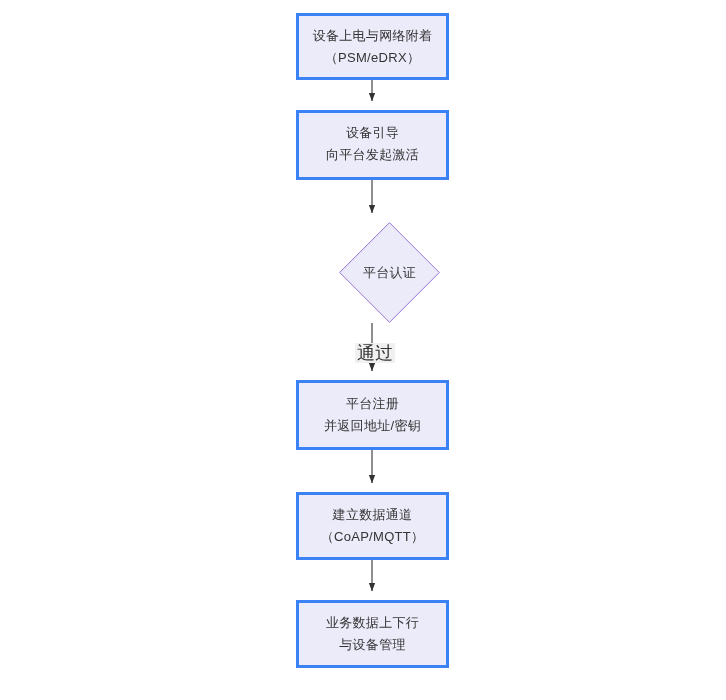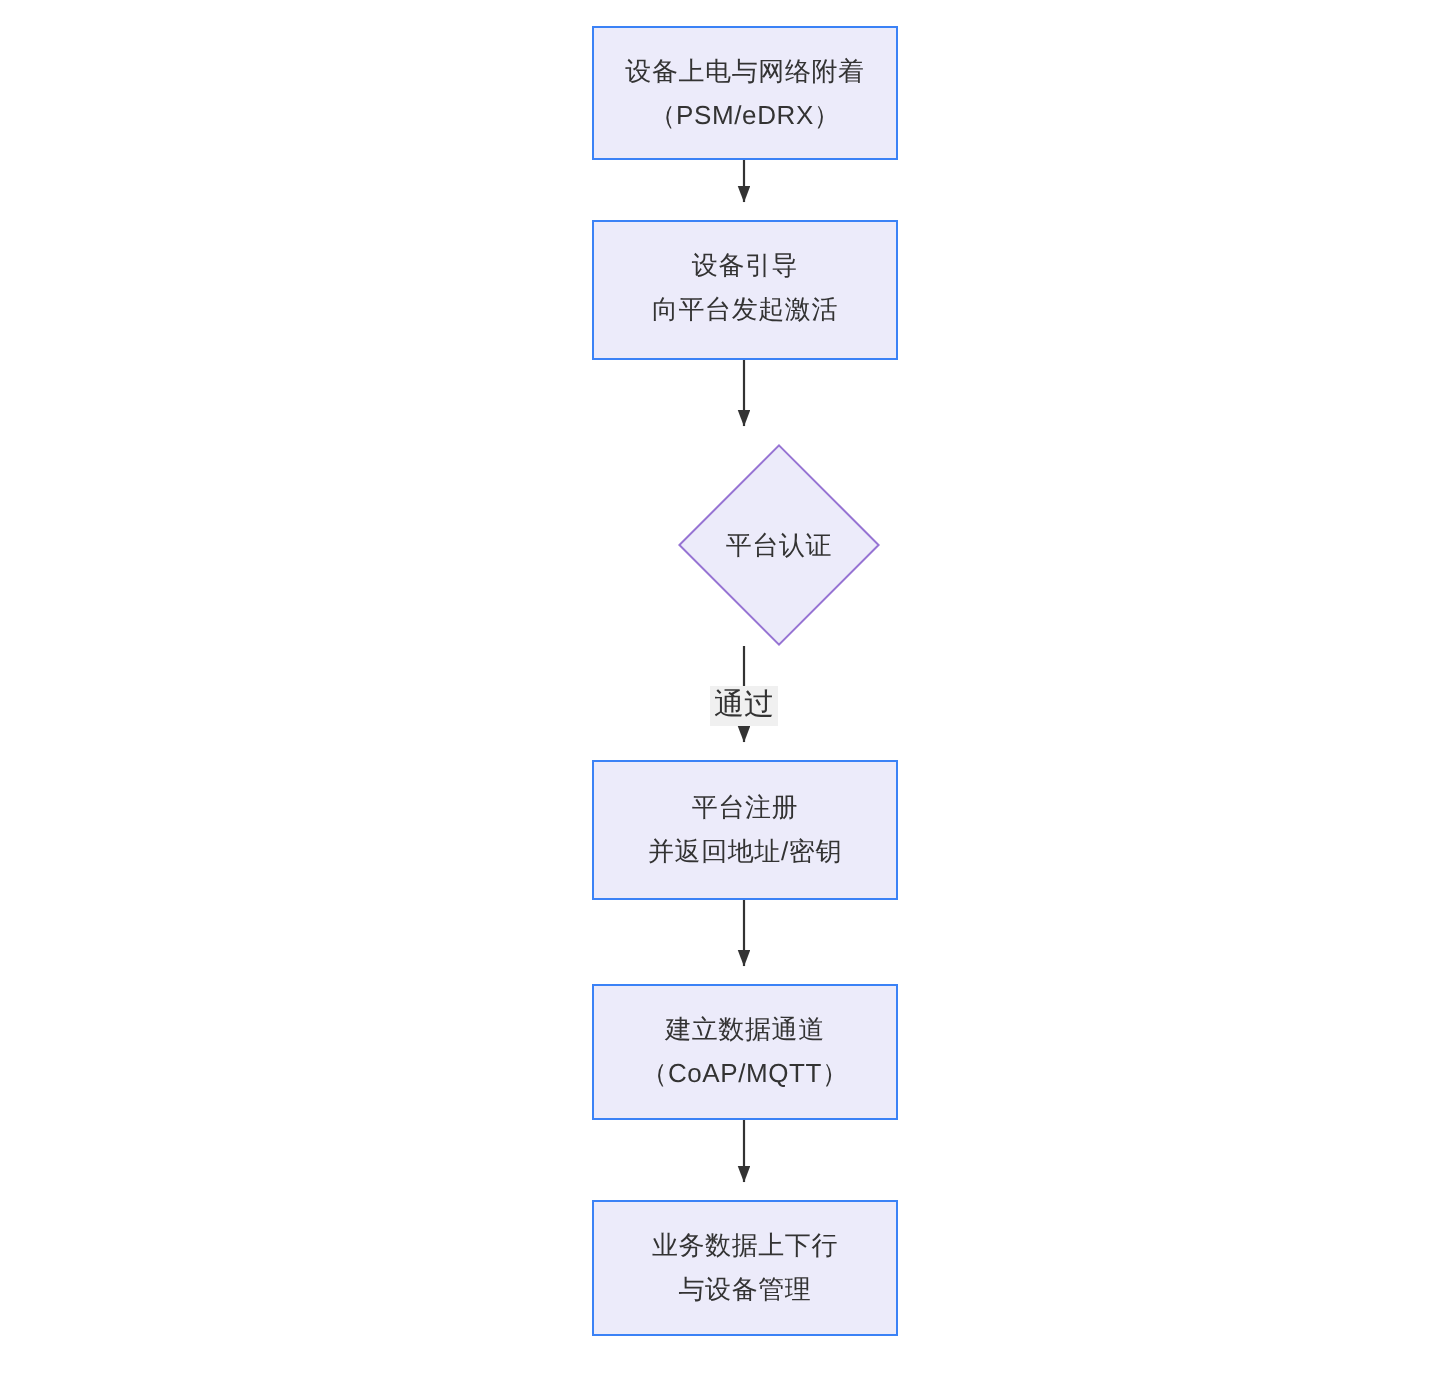--- a/index.html
+++ b/index.html
@@ -29,21 +29,21 @@
   .node {
     position: absolute;
     box-sizing: border-box;
     display: flex;
     align-items: center;
     justify-content: center;
     text-align: center;
   }
   .node-process {
     background: #ecebfa;
-    border: 1px solid #3b82f6;
+    border: 3px solid #3b82f6;
   }
   .node-label {
     color: #333333;
     font-size: 13px;
     line-height: 22px;
     white-space: pre-line;
     letter-spacing: 0.3px;
   }
   .node-decision {
     width: 101px;
@@ -62,21 +62,21 @@
     stroke-width: 1;
   }
   .node-decision .node-label {
     position: relative;
     z-index: 2;
   }
   .edge-label {
     position: absolute;
     background: #f0f0f0;
     color: #333333;
-    font-size: 15px;
+    font-size: 18px;
     line-height: 18px;
     padding: 1px 2px;
     white-space: nowrap;
   }
 </style>
 </head>
 <body>
 
 <div id="flow-canvas">
 

